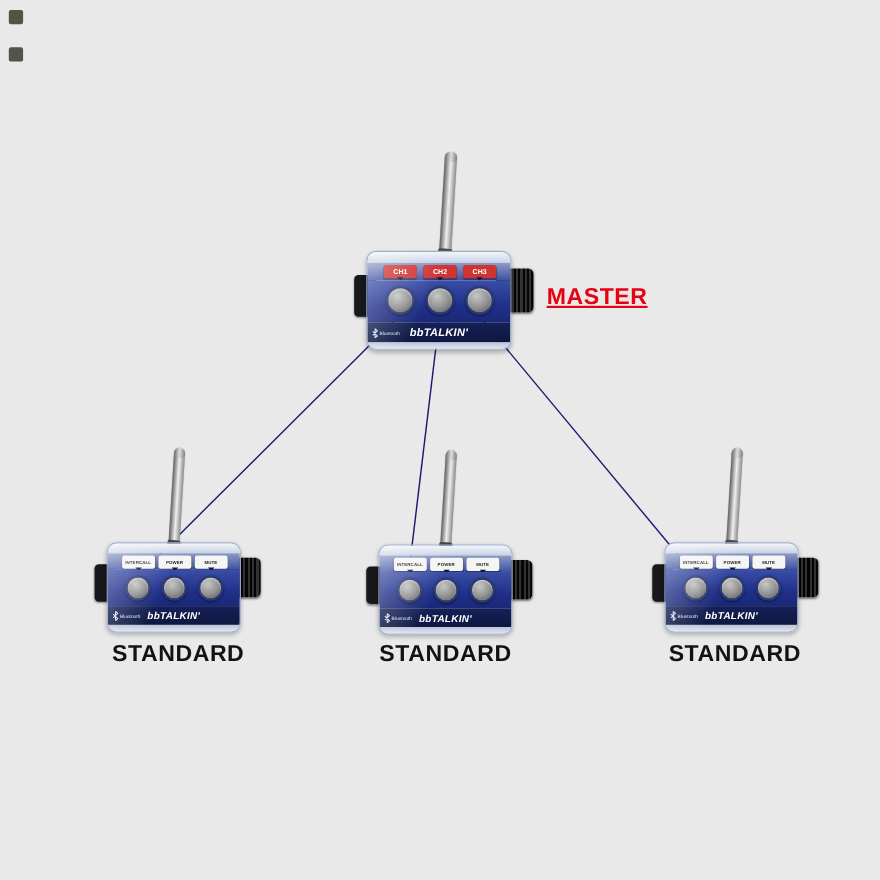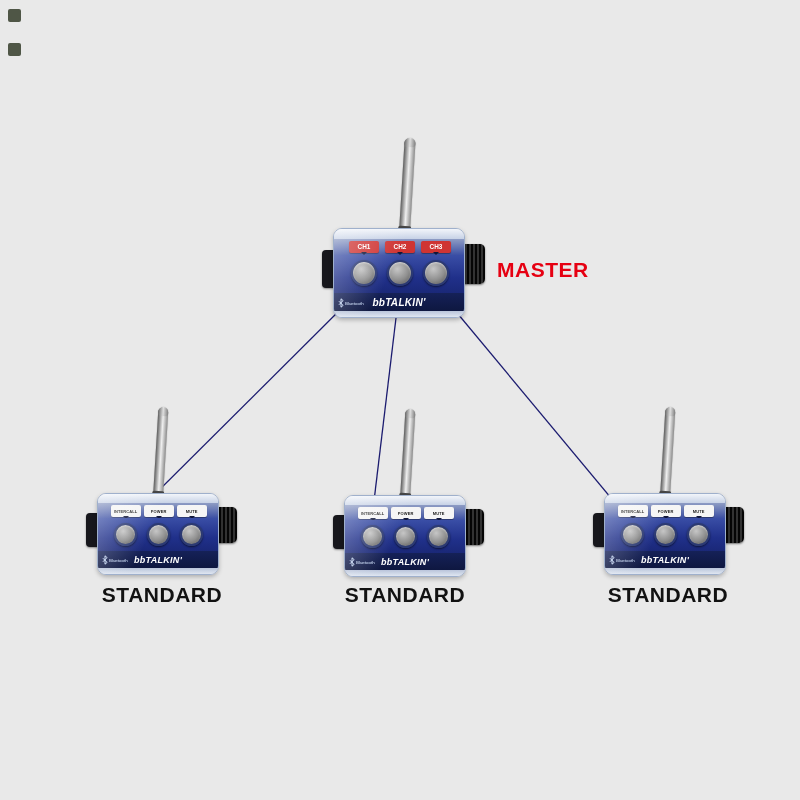--- a/index.html
+++ b/index.html
@@ -13,21 +13,21 @@
 
   
   .links { position:absolute; left:0; top:0; pointer-events:none; }
   .links line { stroke: var(--connector-line, #1b1b6f); stroke-width:1.3; }
 
   
   .swatch { position:absolute; width:13px; height:13px; border-radius:2px; background:#4f5646; }
 
   
   .caption { position:absolute; font-weight:bold; font-size:21px; letter-spacing:.5px; }
-  .caption.master-caption { color: var(--master-label, #e60012); }
+  .caption.master-caption { color: var(--master-label, #e60012); text-decoration: underline; }
   .caption.std-caption { color: var(--standard-label, #121212); transform:translateX(-50%); }
 
   
   .device { position:absolute; }
   .antenna {
     position:absolute; top:0; z-index:0;
     border-radius:5px 5px 2px 2px;
     background: linear-gradient(90deg,#5d5d5d 0%,#c7c7c7 38%,#efefef 52%,#8b8b8b 100%);
     transform: rotate(3.5deg); transform-origin:50% 100%;
     box-shadow: 0 0 1px rgba(0,0,0,.45);

